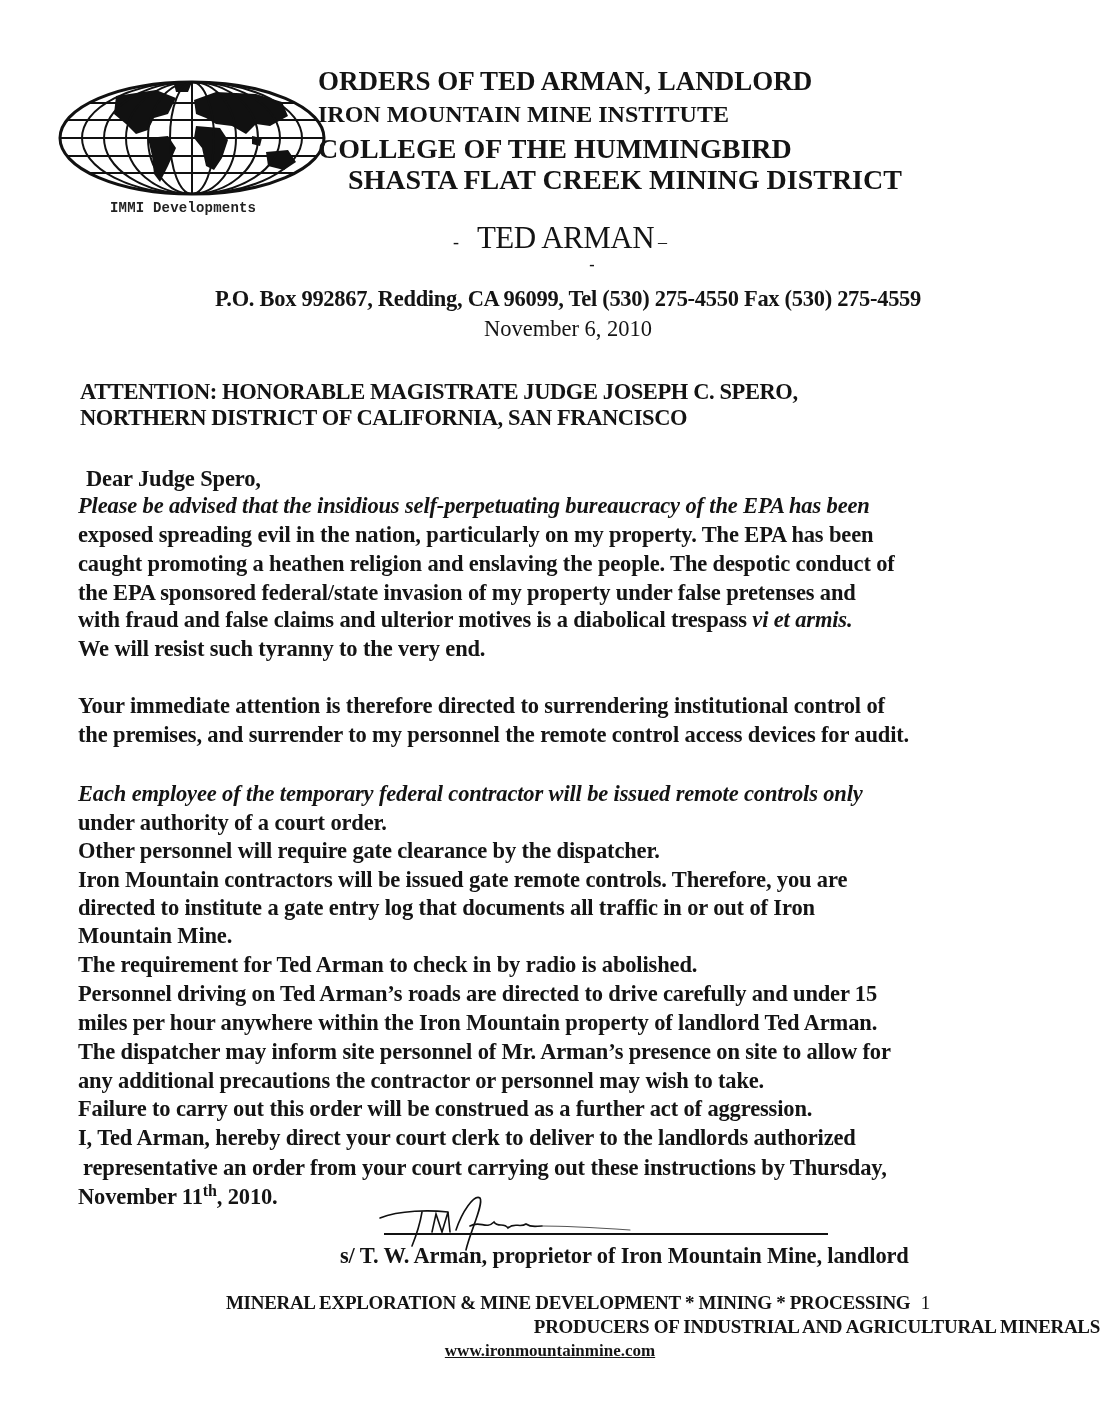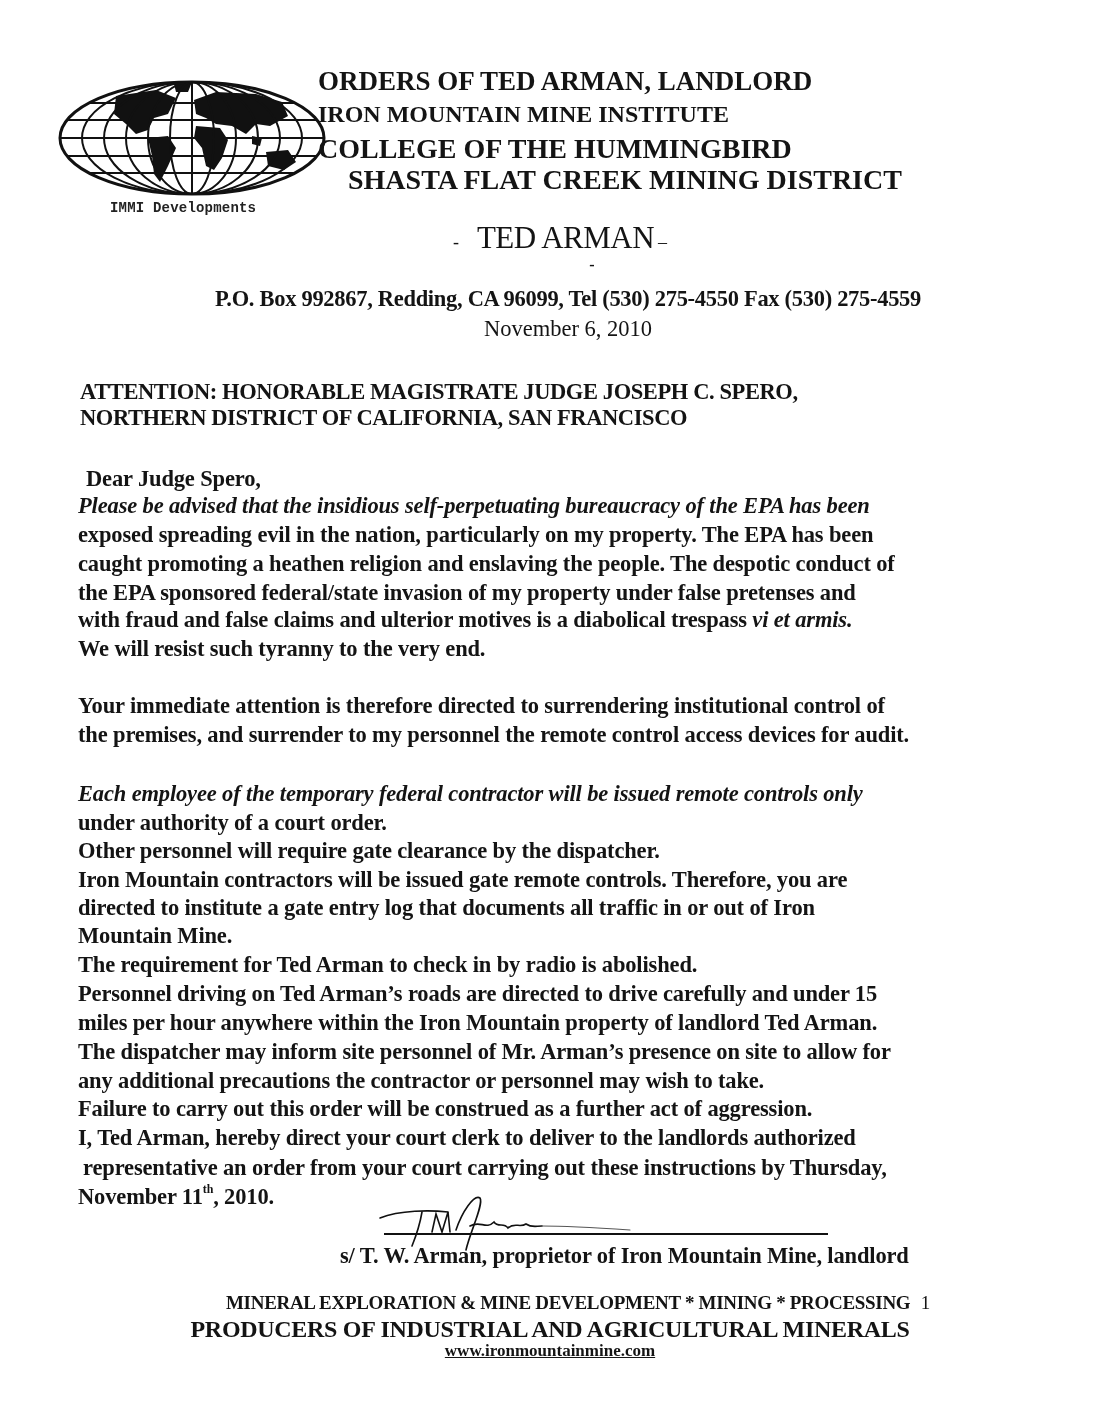--- a/index.html
+++ b/index.html
@@ -3,21 +3,21 @@
 <meta charset="utf-8">
 <style>
   html, body { margin: 0; padding: 0; background: #ffffff; }
   body { width: 1100px; height: 1424px; position: relative; overflow: hidden; color: #141414; }
   .line { position: absolute; white-space: nowrap; font-family: "Liberation Serif", serif; font-weight: bold; font-size: 22.5px; letter-spacing: -0.15px; }
   .hdr { position: absolute; font-family: "Liberation Serif", serif; font-weight: bold; white-space: nowrap; }
   .center { position: absolute; left: 0; width: 1100px; text-align: center; white-space: nowrap; font-family: "Liberation Serif", serif; }
   #logo { position: absolute; left: 56px; top: 78px; width: 272px; height: 120px; }
   #logo-caption { position: absolute; left: 110px; top: 200px; font-family: Liberation Mono, monospace; font-weight: bold; font-size: 14px; color: #222; letter-spacing: 0.2px; }
   i.it { font-style: italic; }
-  sup { font-size: 12px; vertical-align: top; position: relative; top: -2px; text-align: right; }
+  sup { font-size: 16px; vertical-align: top; position: relative; top: -2px; text-align: right; }
   #sig-svg { position: absolute; left: 370px; top: 1192px; width: 460px; height: 60px; }
   .footer { position: absolute; left: 0; width: 1100px; text-align: center; white-space: nowrap; font-family: "Liberation Serif", serif; font-weight: bold; }
   a.url { color: #141414; text-decoration: underline; font-weight: bold; }
 </style>
 </head>
 <body>
 
 <svg id="logo" viewBox="0 0 272 120" xmlns="http://www.w3.org/2000/svg">
   <defs>
     <clipPath id="ell">
@@ -110,16 +110,16 @@
     <path d="M172 34 C200 34, 230 36, 260 38" stroke-width="1.1" stroke="#555"></path>
   </g>
   <line x1="14" y1="42" x2="458" y2="42" stroke="#111" stroke-width="2"></line>
 </svg>
 <div class="line" style="left:340px; top:1243px;">s/ T. W. Arman, proprietor of Iron Mountain Mine, landlord</div>
 
 <div class="footer" style="top:1292px; font-size:19px; letter-spacing:-0.3px; padding-left:28px;">
   <span>MINERAL EXPLORATION &amp; MINE DEVELOPMENT * MINING * PROCESSING</span>
   <span style="font-weight:normal; margin-left:6px;">1</span>
 </div>
-<div class="footer" style="top:1316px; font-size:24px; letter-spacing:-0.3px; padding-left:0px;">PRODUCERS OF INDUSTRIAL AND AGRICULTURAL MINERALS</div>
+<div class="footer" style="top:1316px; font-size:19px; letter-spacing:-0.3px; padding-left:0px;text-align:right;">PRODUCERS OF INDUSTRIAL AND AGRICULTURAL MINERALS</div>
 <div class="footer" style="top:1341px; font-size:17px;">
   <a class="url">www.ironmountainmine.com</a>
 </div>
 
 </body></html>

